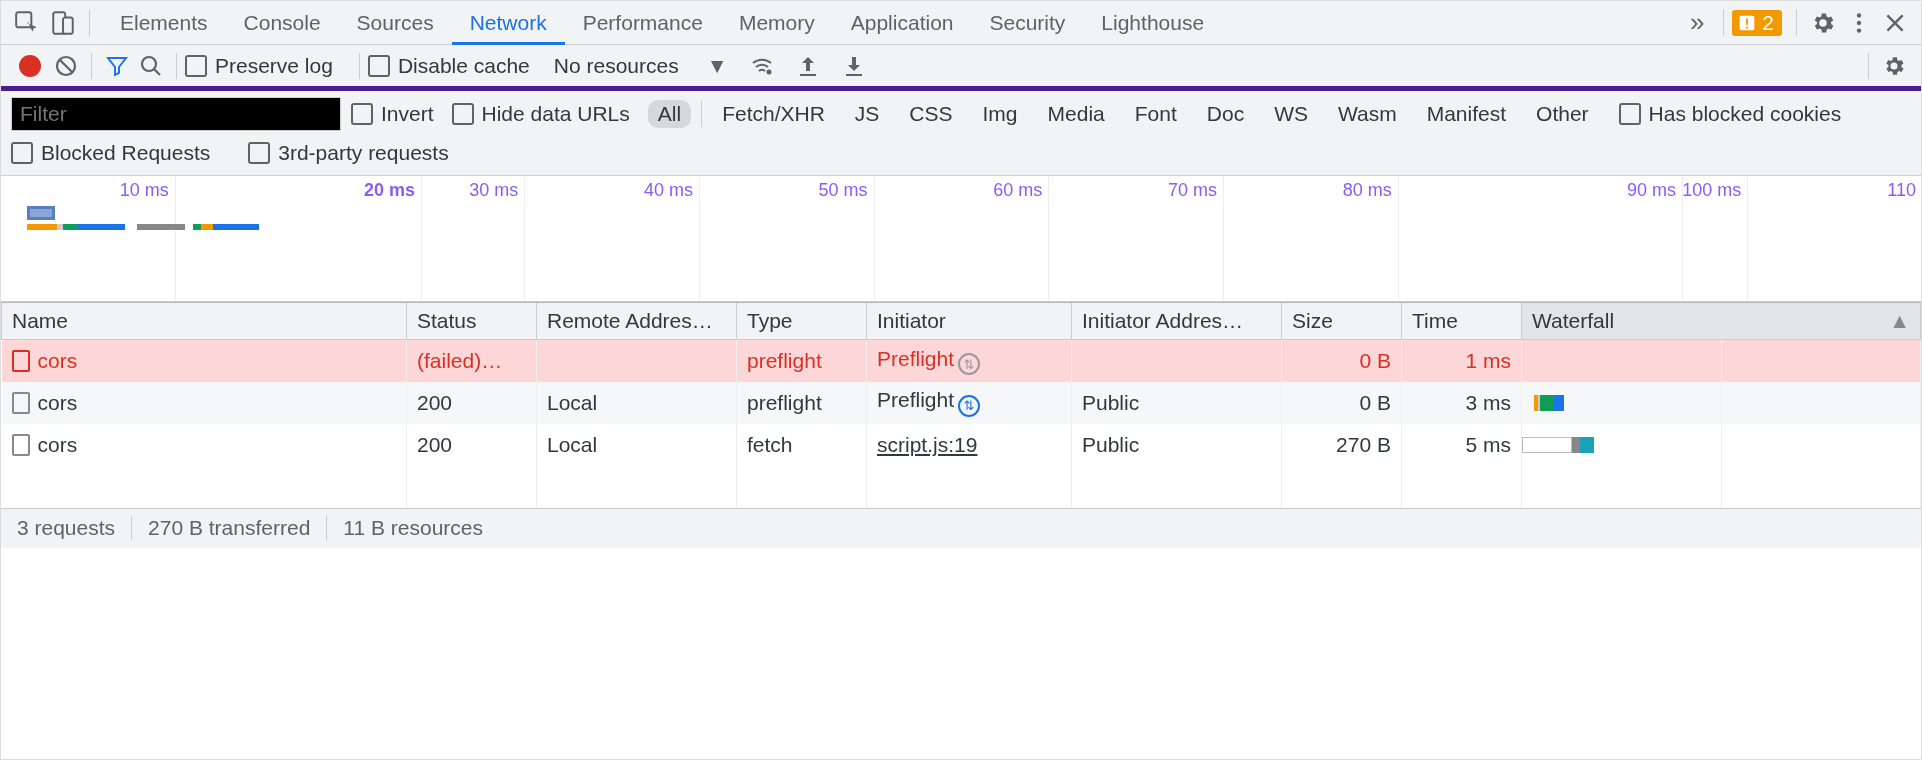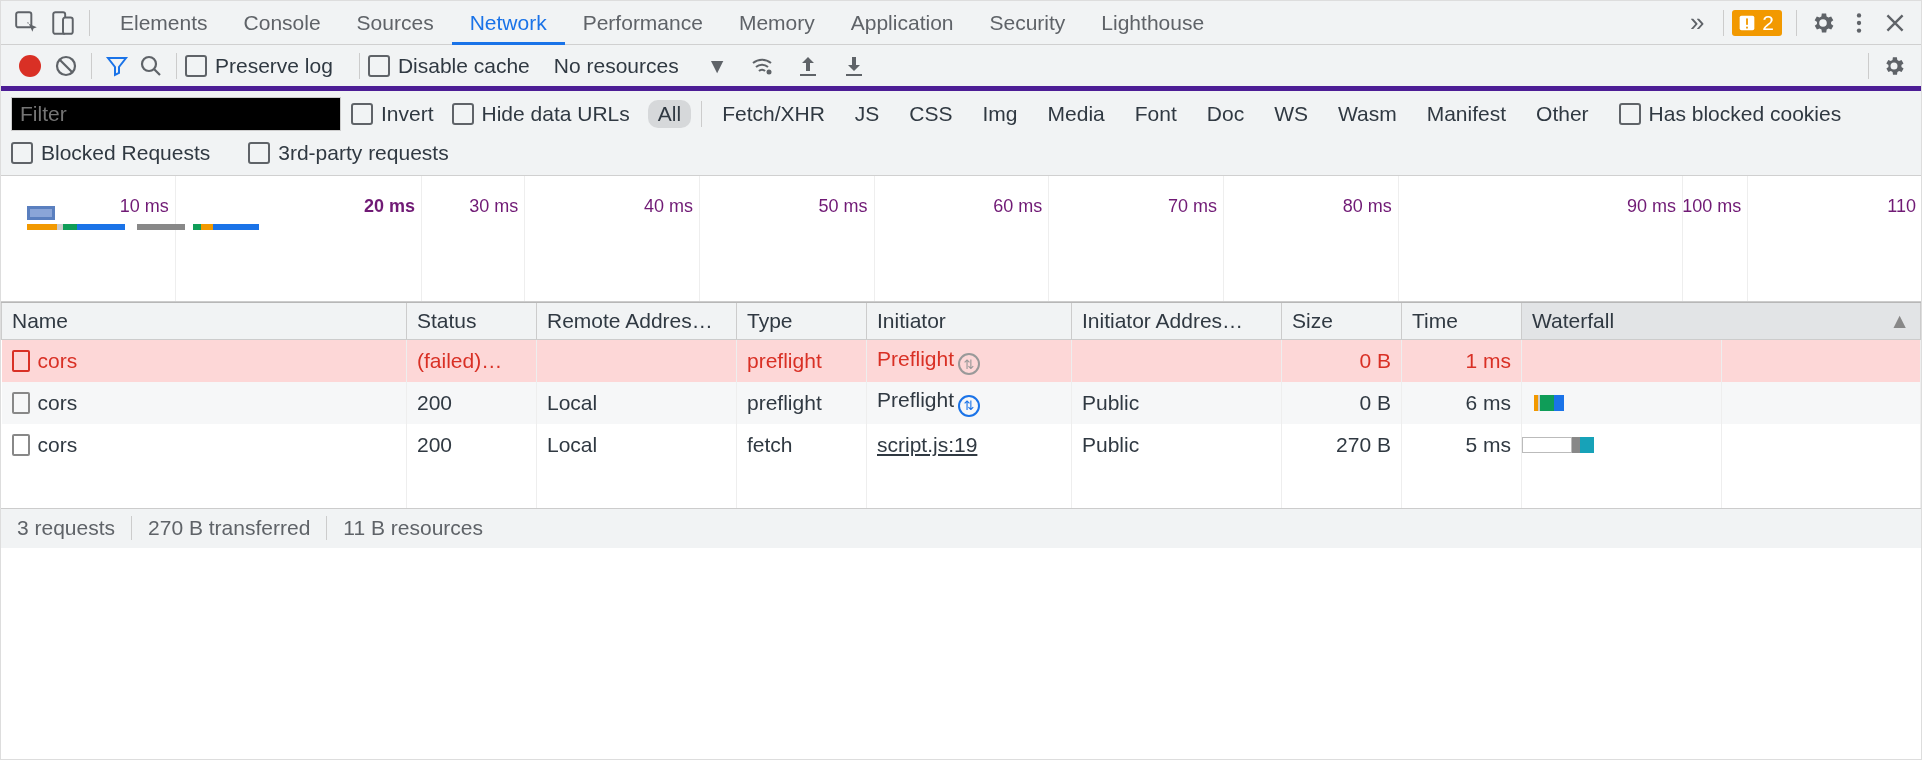--- a/index.html
+++ b/index.html
@@ -36,21 +36,21 @@
   .filter-input { width:330px; height:34px; border:1px solid #ccc; background:#000000; padding:0 8px; color:#a0a0a0; font-size:21px; }
   .chip { padding:2px 10px; border-radius:10px; color:#303942; cursor:pointer; }
   .chip.active { background:#d6d8da; }
   .chip-sep { width:1px; height:26px; background:#ccc; }
   .filterbar .line2 { display:flex; align-items:center; gap:20px; margin-top:10px; }
 
   
   .timeline { height:126px; border-bottom:1px solid #ccc; position:relative; background:#fff; overflow:hidden; }
   .tl-grid { position:absolute; top:0; left:0; right:0; bottom:0; }
   .tl-col { position:absolute; top:0; bottom:0; border-right:1px solid #eee; }
-  .tl-label { position:absolute; top:20px; right:6px; font-size:18px; color:#701a75; }
+  .tl-label { position:absolute; top:4px; right:6px; font-size:18px; color:#8b5cf6; }
   .tl-bars { position:absolute; left:26px; top:30px; }
   .tl-bars .box { width:28px; height:14px; border:3px solid #5a7fbf; background:#8aa5d8; }
   .tl-bars .strip { display:flex; margin-top:4px; height:6px; }
   .tl-bars .strip span { height:6px; display:block; }
 
   
   .table-wrap { border-top:1px solid #b7b7b7; }
   table.requests { width:100%; border-collapse:collapse; table-layout:fixed; }
   table.requests th { background:#f1f3f4; font-weight:400; text-align:left; padding:6px 10px; border:1px solid #ccc; border-top:none; color:#303942; white-space:nowrap; overflow:hidden; text-overflow:ellipsis; position:relative; }
   table.requests th.waterfall { background:#e2e4e6; }
@@ -336,21 +336,21 @@
           <td></td>
         </tr>
         <tr class="data-row">
           <td><span class="fileicon"></span>cors</td>
           <td>200</td>
           <td>Local</td>
           <td>preflight</td>
           <td class="initiator">Preflight<span class="pfarrow">⇅</span></td>
           <td>Public</td>
           <td class="right">0 B</td>
-          <td class="right">6 ms</td>
+          <td class="right">3 ms</td>
           <td class="wf-cell">
             <div class="wf-bar" style="left: 12px;">
               <span style="width: 4px; background: rgb(242, 153, 0);"></span>
               <span style="width: 2px; background: rgb(204, 204, 204);"></span>
               <span style="width: 14px; background: rgb(15, 157, 88);"></span>
               <span style="width: 10px; background: rgb(26, 115, 232);"></span>
             </div>
           </td>
           <td></td>
         </tr>

